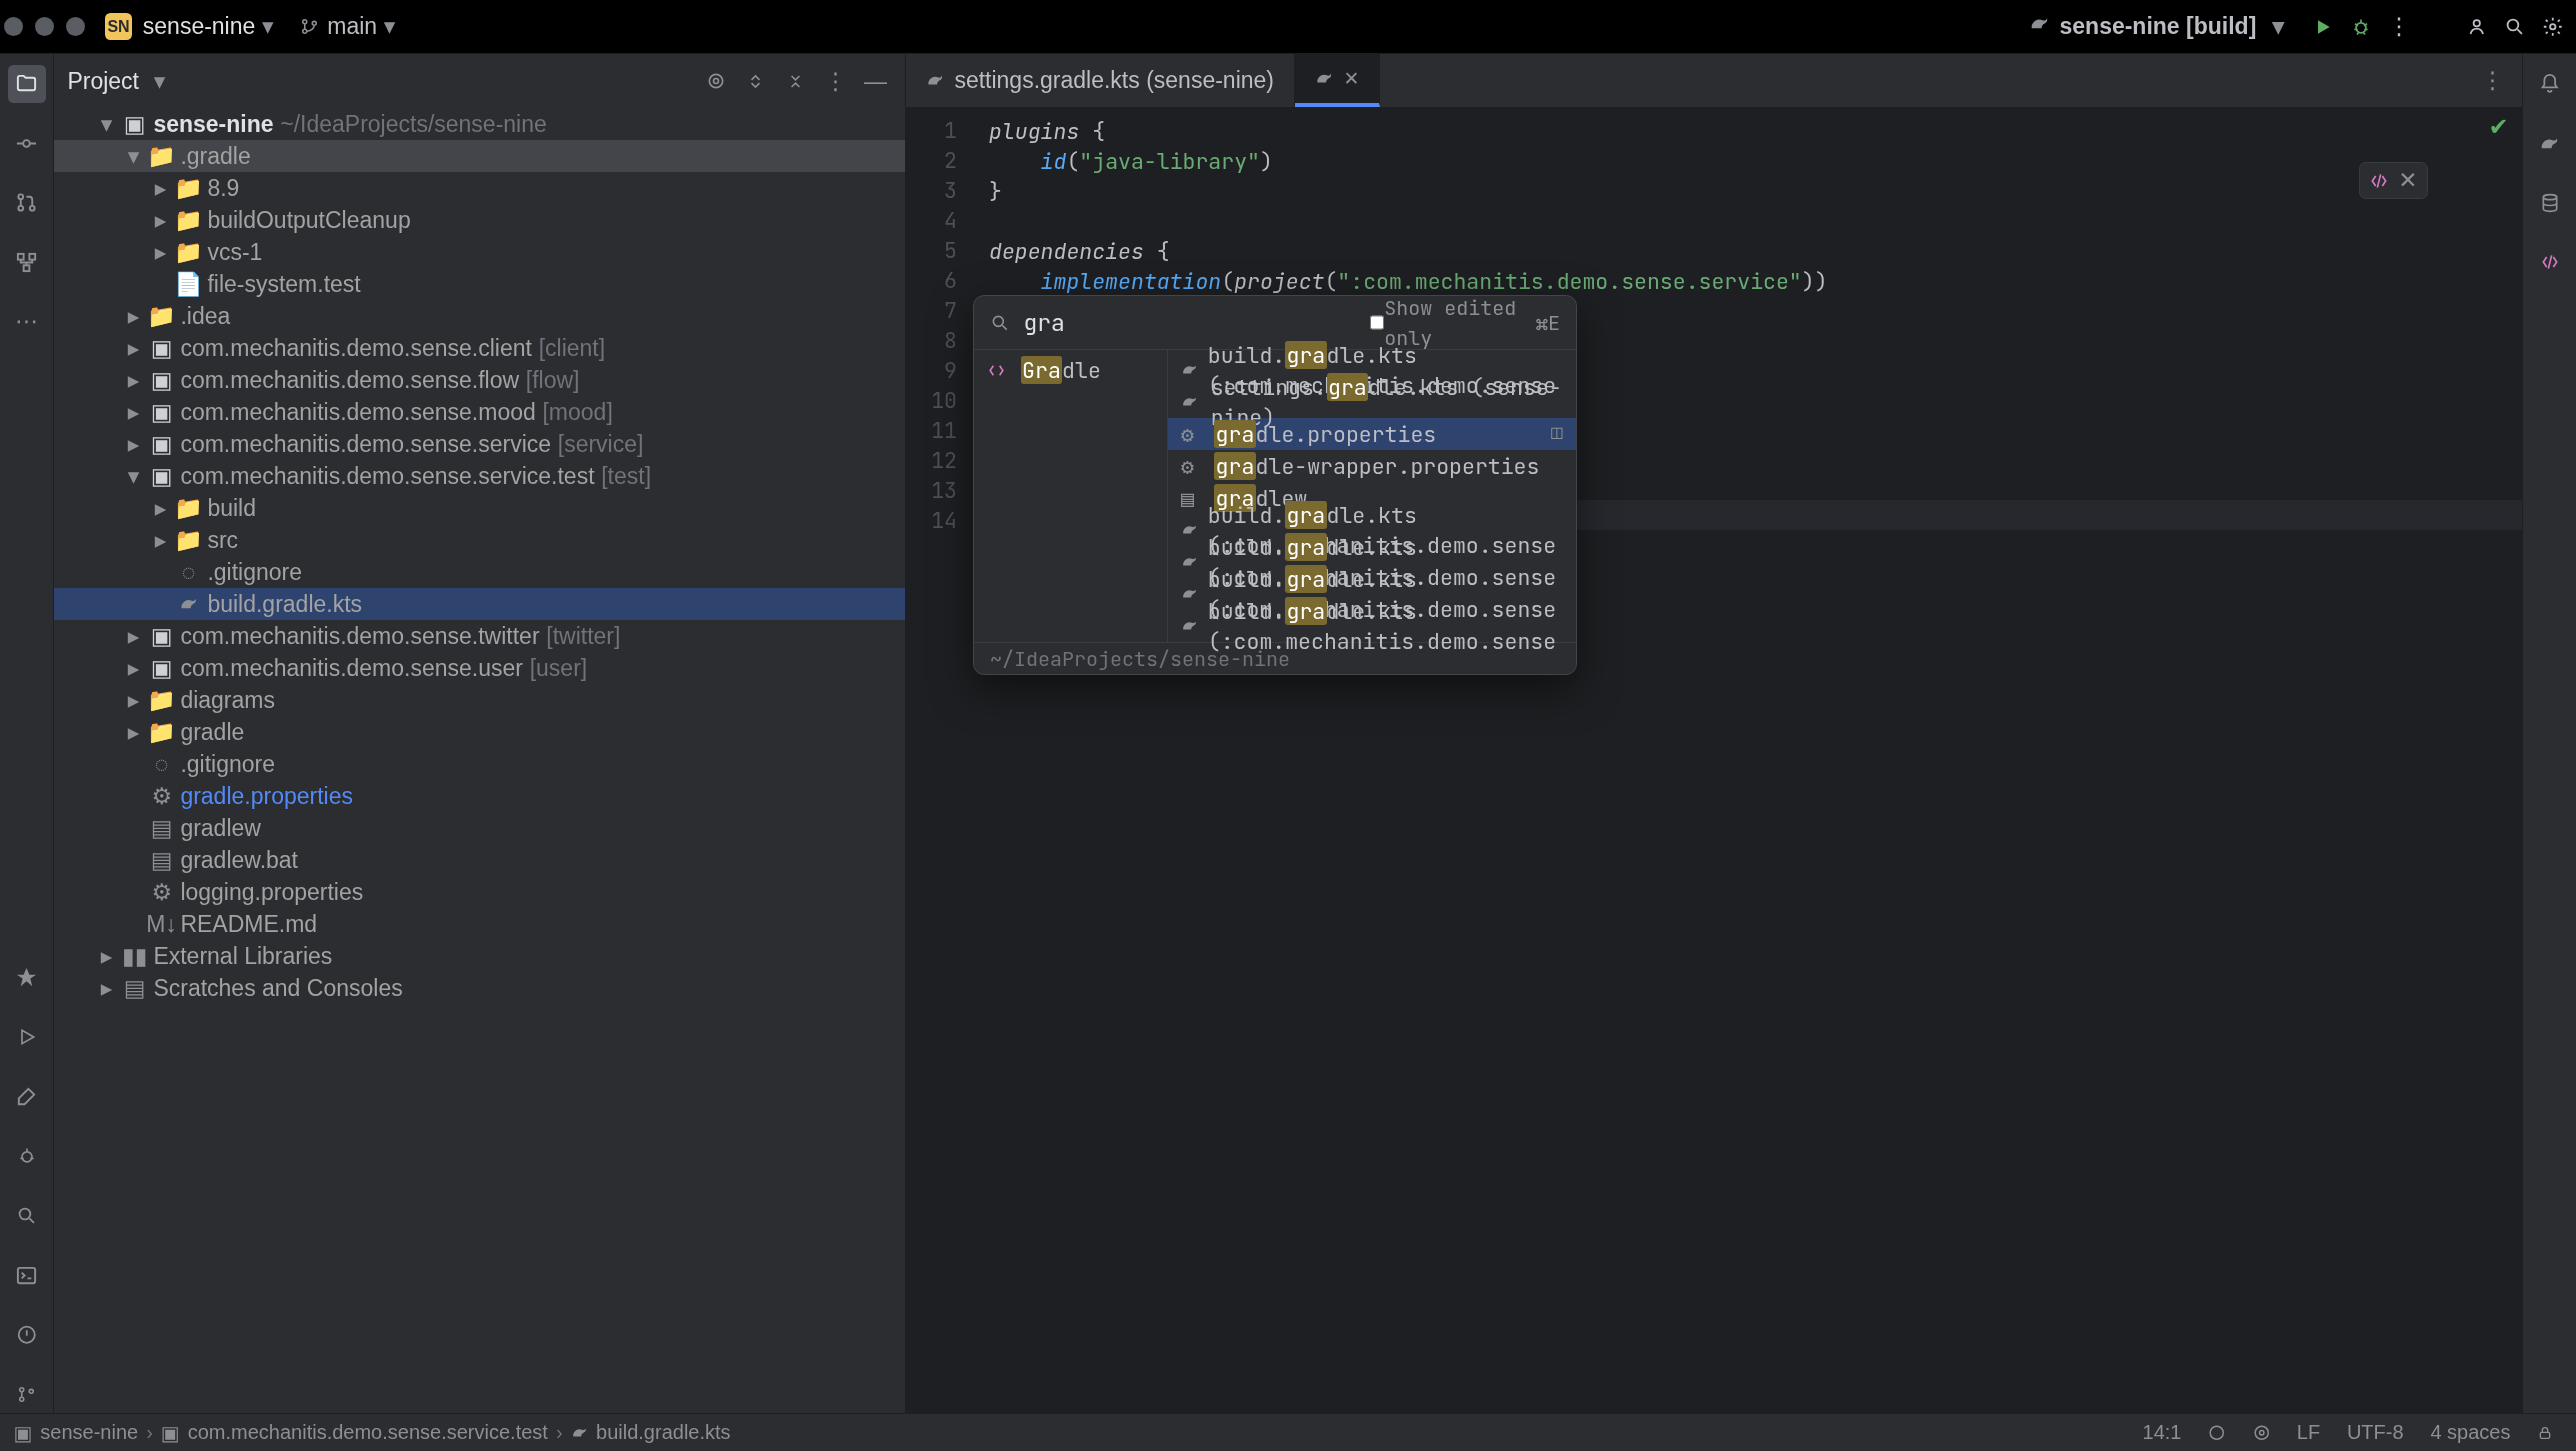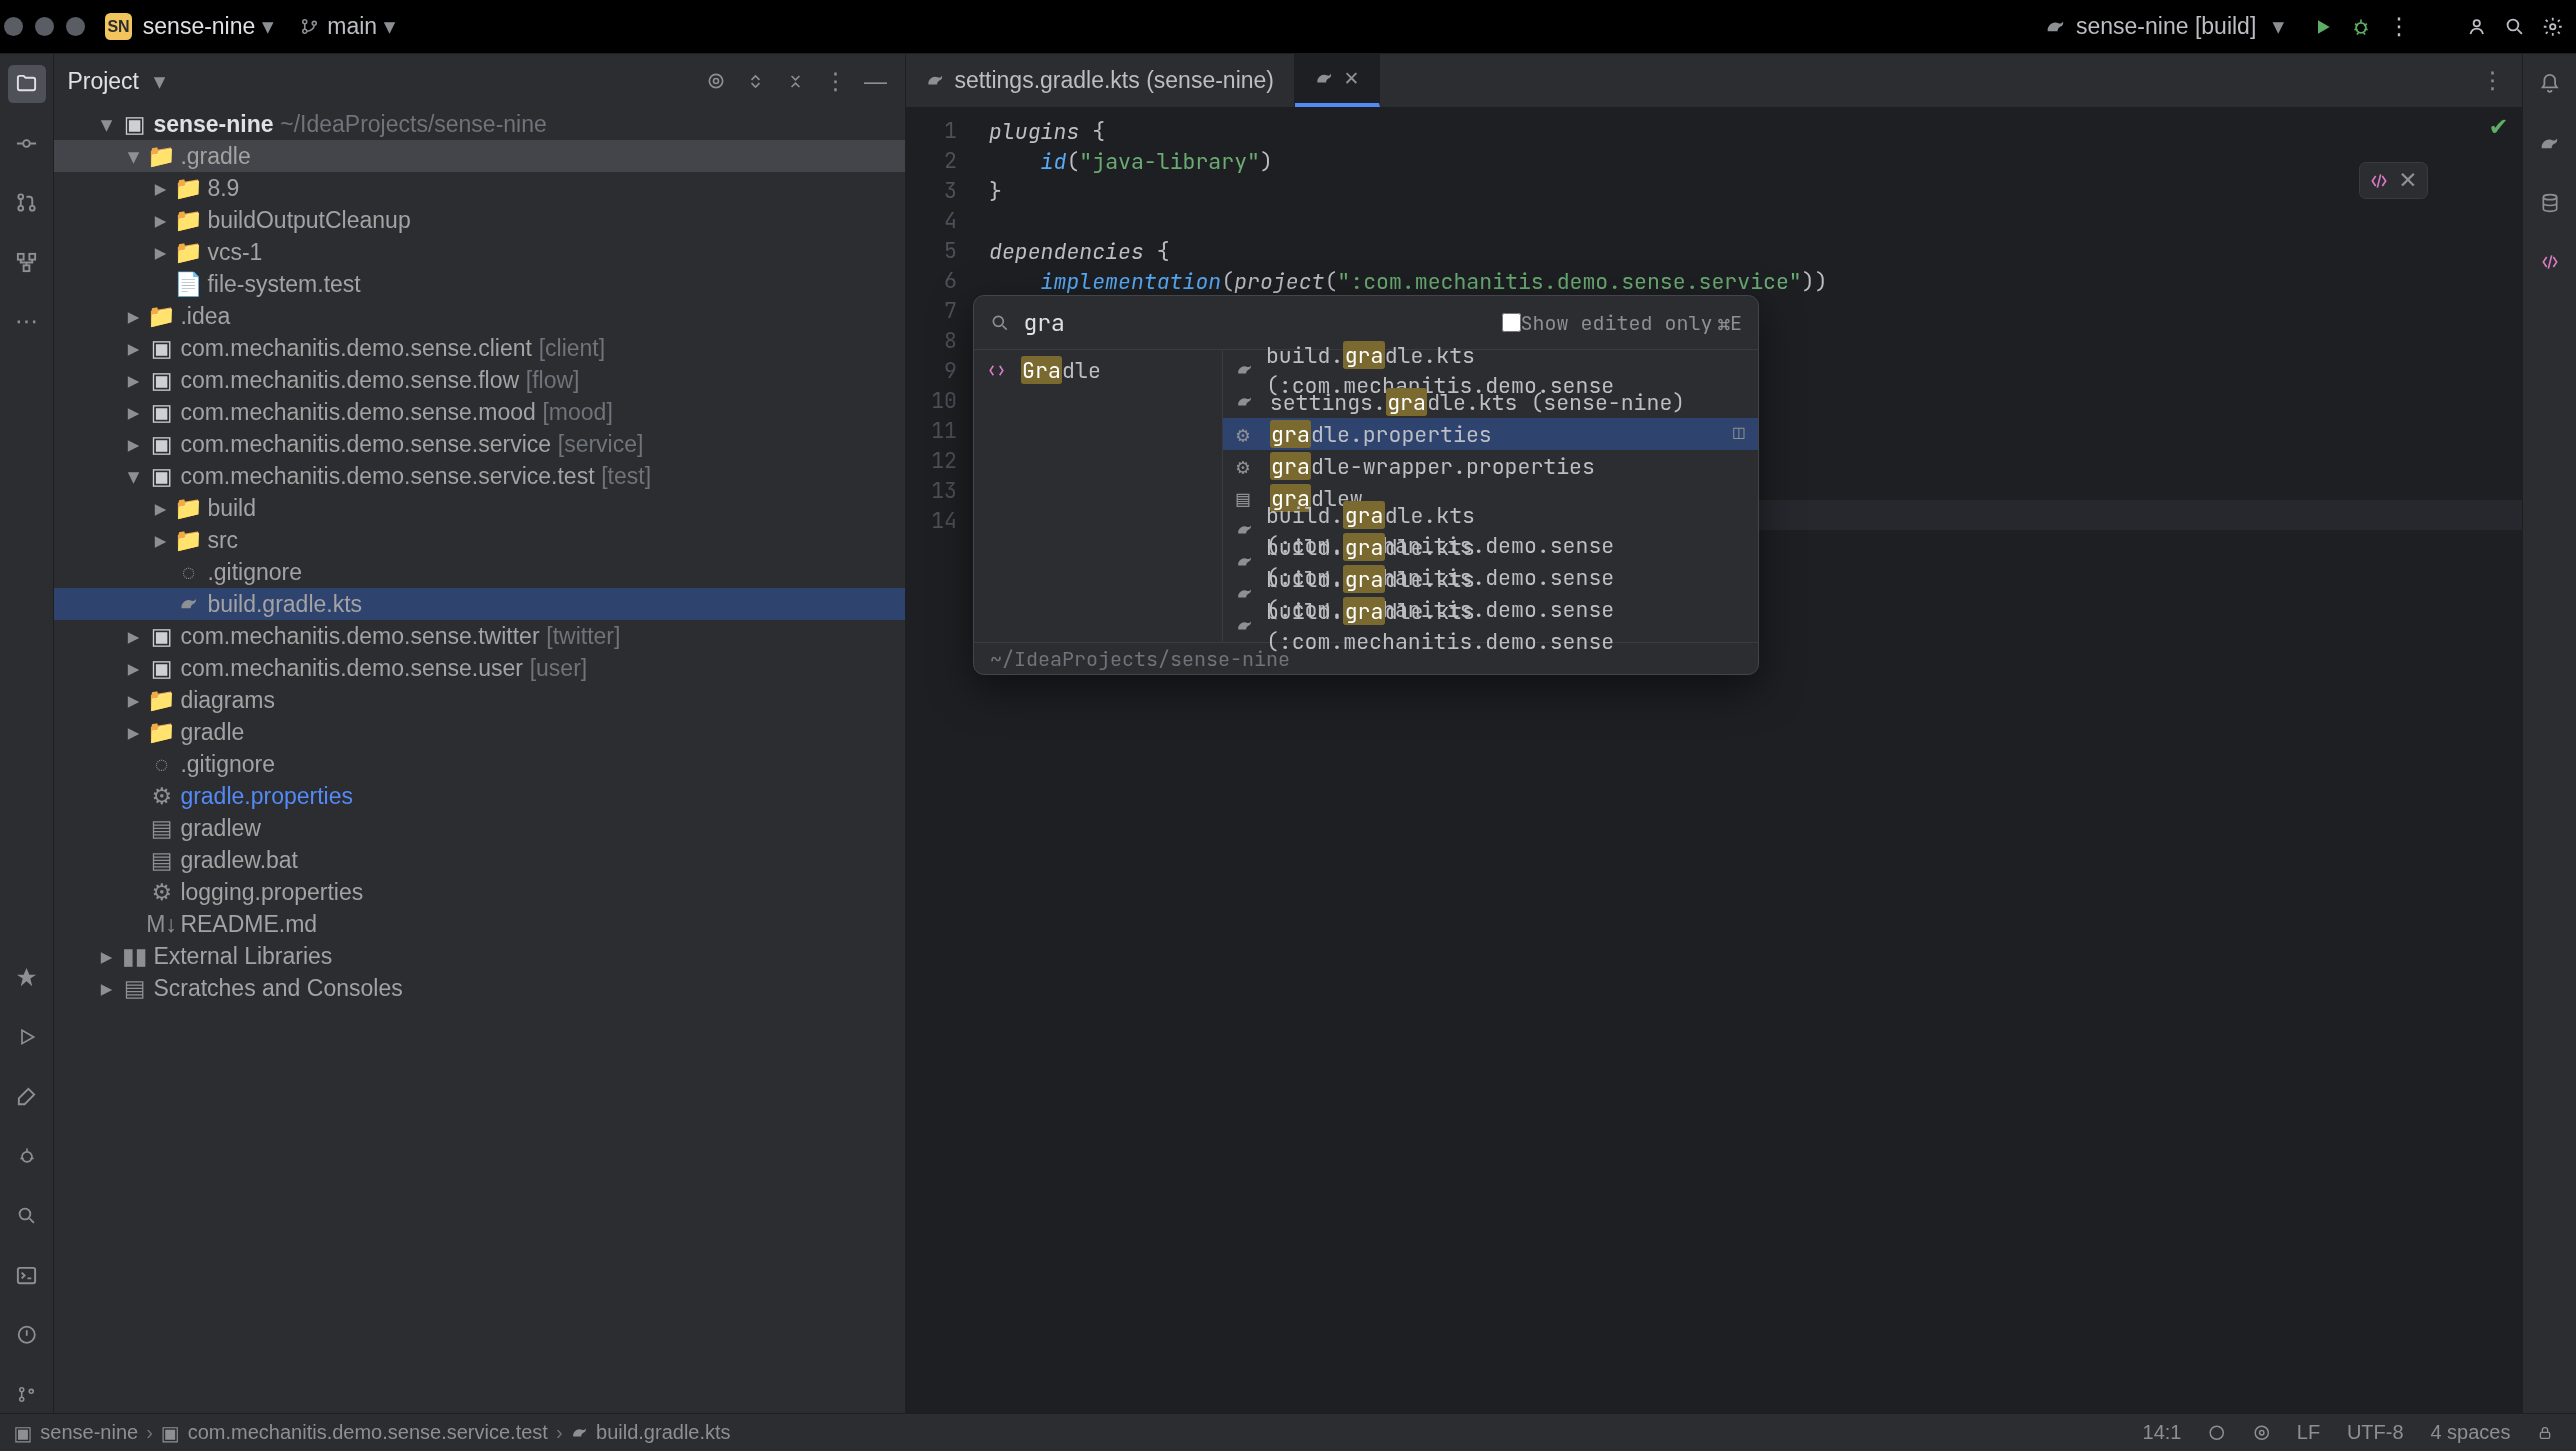--- a/index.html
+++ b/index.html
@@ -32,21 +32,21 @@
 }
 .proj-name { color: #dfe1e5; font-size: 23px; }
 .chev { color: #8c8f94; margin: 0 6.7px; }
 .branch-ico { margin-left: 20px; margin-right: 8px; color: #8c8f94; }
 .title-spacer { flex: 1; }
 .tb-icon {
   width: 38px; height: 38px;
   display: inline-flex; align-items: center; justify-content: center;
   color: #bcbec4; border-radius: 5.4px;
 }
-.run-config { display: flex; align-items: center; gap: 9.4px; margin-right: 13.4px; }
+.run-config { display: flex; align-items: flex-start; gap: 9.4px; margin-right: 13.4px; font-weight: bold; }
 .elephant { color: #8c8f94; }
 .play-ico { color: #5fad65; }
 .bug-ico { color: #5fad65; }
 
 
 .main-area { flex: 1; display: flex; min-height: 0; }
 
 
 .left-strip {
   width: 54px; background: #2b2d30;
@@ -167,21 +167,21 @@
   border-radius: 6.7px; padding: 4px 9.4px;
   display: flex; align-items: center; gap: 9.4px;
   color: #bcbec4;
 }
 
 
 .search-popup {
   position: absolute;
   top: 187px;
   left: 0px;
-  width: 786px;
+  width: 604px;
   background: #2b2d30;
   border: 0.7px solid #43454a;
   border-radius: 10.8px;
   box-shadow: 0 13.4px 40px rgba(0,0,0,0.5);
   overflow: hidden;
 }
 .sp-head {
   height: 54px; display: flex; align-items: center;
   padding: 0 16px; gap: 13.4px;
   border-bottom: 0.7px solid #393b40;

